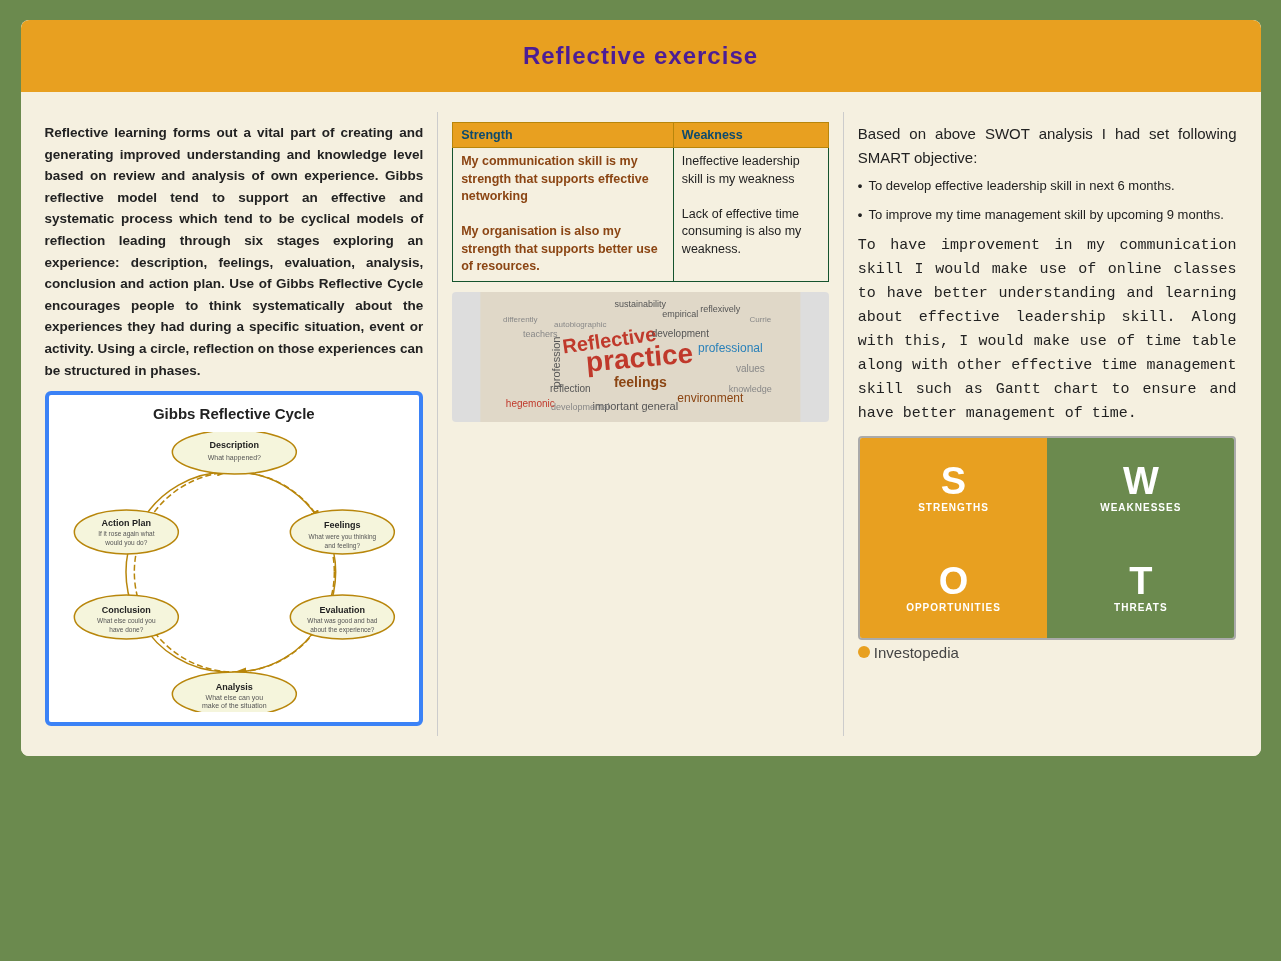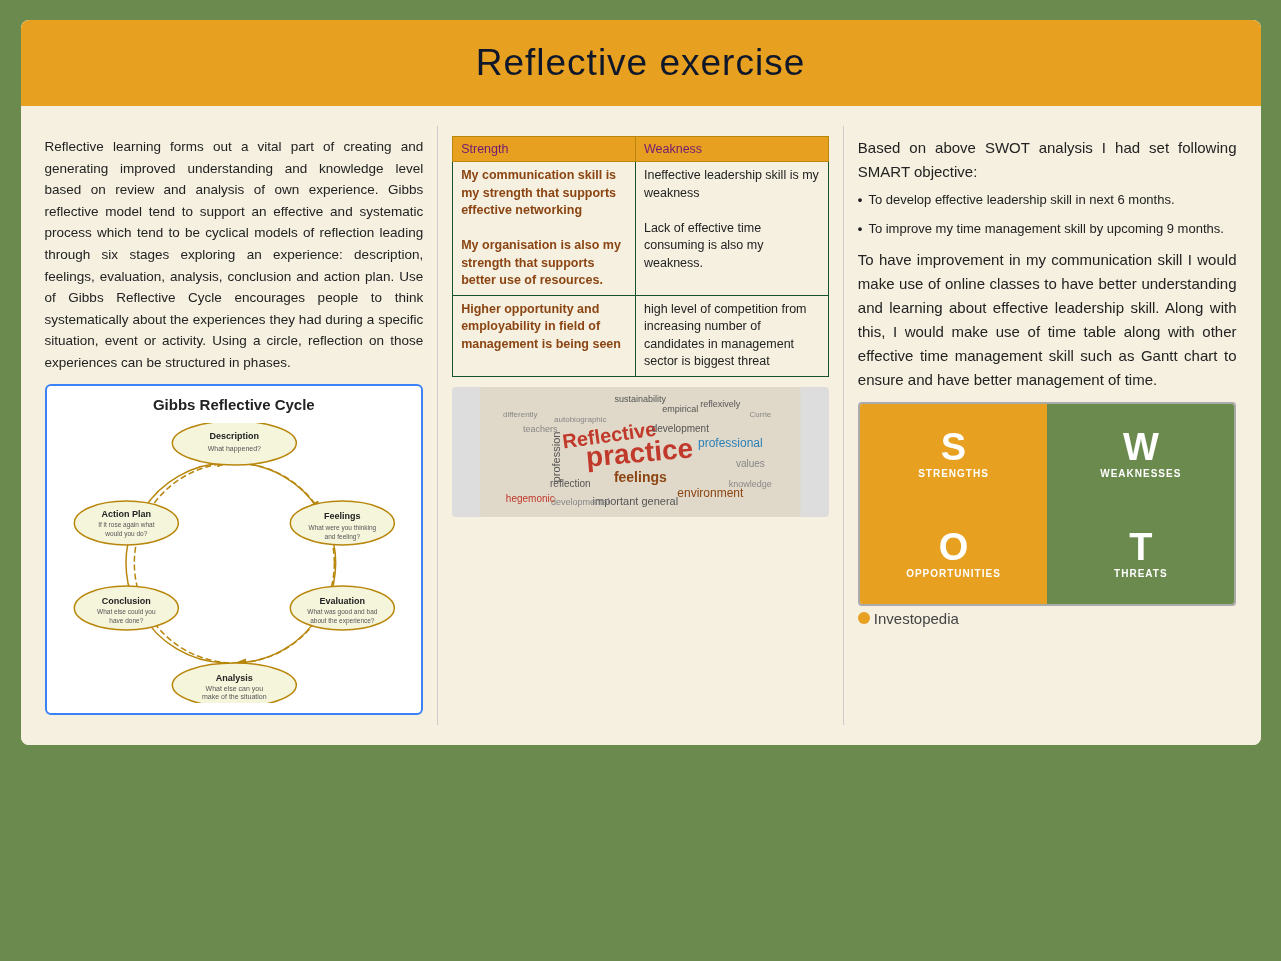--- a/index.html
+++ b/index.html
@@ -16,46 +16,47 @@
       border-radius: 8px;
       overflow: hidden;
     }
     .header {
       background: #e8a020;
       padding: 22px 40px;
       text-align: center;
       border-radius: 8px 8px 0 0;
     }
     .header h1 {
-      color: #0f172a;
-      font-size: 37px;
-      font-weight: normal;
+      color: #4c1d95;
+      font-size: 24px;
+      font-weight: bold;
       letter-spacing: 1px;
     }
     .main-content {
       display: grid;
       grid-template-columns: 1fr 1fr 1fr;
       gap: 0;
       padding: 20px 10px;
       background: #f5f0e0;
     }
     .col {
       padding: 10px 14px;
       font-size: 13.5px;
       color: #222;
     }
     .col-left {
       text-align: justify;
     }
     .col-left p {
       margin-bottom: 8px;
       line-height: 1.6;
+      font-weight: bold;
     }
     .gibbs-diagram {
-      border: 2px solid #3b82f6;
+      border: 4px solid #3b82f6;
       border-radius: 6px;
       background: #fff;
       padding: 10px;
       margin-top: 10px;
     }
     .gibbs-title {
       font-size: 15px;
       font-weight: bold;
       text-align: center;
       margin-bottom: 10px;
@@ -78,22 +79,22 @@
       color: #222;
     }
     .swot-table {
       width: 100%;
       border-collapse: collapse;
       font-size: 12.5px;
       margin-bottom: 10px;
     }
     .swot-table th {
       background: #e8a020;
-      color: #701a75;
-      font-weight: normal;
+      color: #0c4a6e;
+      font-weight: bold;
       padding: 5px 8px;
       border: 1px solid #b8860b;
       text-align: left;
     }
     .swot-table td {
       padding: 5px 8px;
       border: 1px solid #14532d;
       vertical-align: top;
       line-height: 1.4;
     }
@@ -274,28 +275,20 @@
         </thead>
         <tbody>
           <tr>
             <td class="strength-cell">
               My communication skill is my strength that supports effective networking<br><br>
               My organisation is also my strength that supports better use of resources.
             </td>
             <td>
               Ineffective leadership skill is my weakness<br><br>
               Lack of effective time consuming is also my weakness.
-            </td>
-          </tr>
-          <tr>
-            <td class="opp-cell">
-              Higher opportunity and employability in field of management is being seen
-            </td>
-            <td>
-              high level of competition from increasing number of candidates in management sector is biggest threat
             </td>
           </tr>
         </tbody>
       </table>
 
       <div class="word-cloud-box">
         <div class="word-cloud-inner">
           <svg width="100%" height="130" viewBox="0 0 320 130">
             <rect width="320" height="130" fill="#e0d8c8"></rect>
 
@@ -329,21 +322,21 @@
 
       <div class="bullet-item">
         <span class="bullet">•</span>
         <span>To develop effective leadership skill in next 6 months.</span>
       </div>
       <div class="bullet-item">
         <span class="bullet">•</span>
         <span>To improve my time management skill by upcoming 9 months.</span>
       </div>
 
-      <p style="margin-top:4px;">To have improvement in my communication skill I would make use of online classes to have better understanding and learning about effective leadership skill. Along with this, I would make use of time table along with other effective time management skill such as Gantt chart to ensure and have better management of time.</p>
+      <p style="margin-top:4px;font-family:Liberation Mono, monospace;">To have improvement in my communication skill I would make use of online classes to have better understanding and learning about effective leadership skill. Along with this, I would make use of time table along with other effective time management skill such as Gantt chart to ensure and have better management of time.</p>
 
       <div class="swot-grid">
         <div class="swot-cell s">
           <span class="letter">S</span>
           <span class="label">STRENGTHS</span>
         </div>
         <div class="swot-cell w">
           <span class="letter">W</span>
           <span class="label">WEAKNESSES</span>
         </div>

